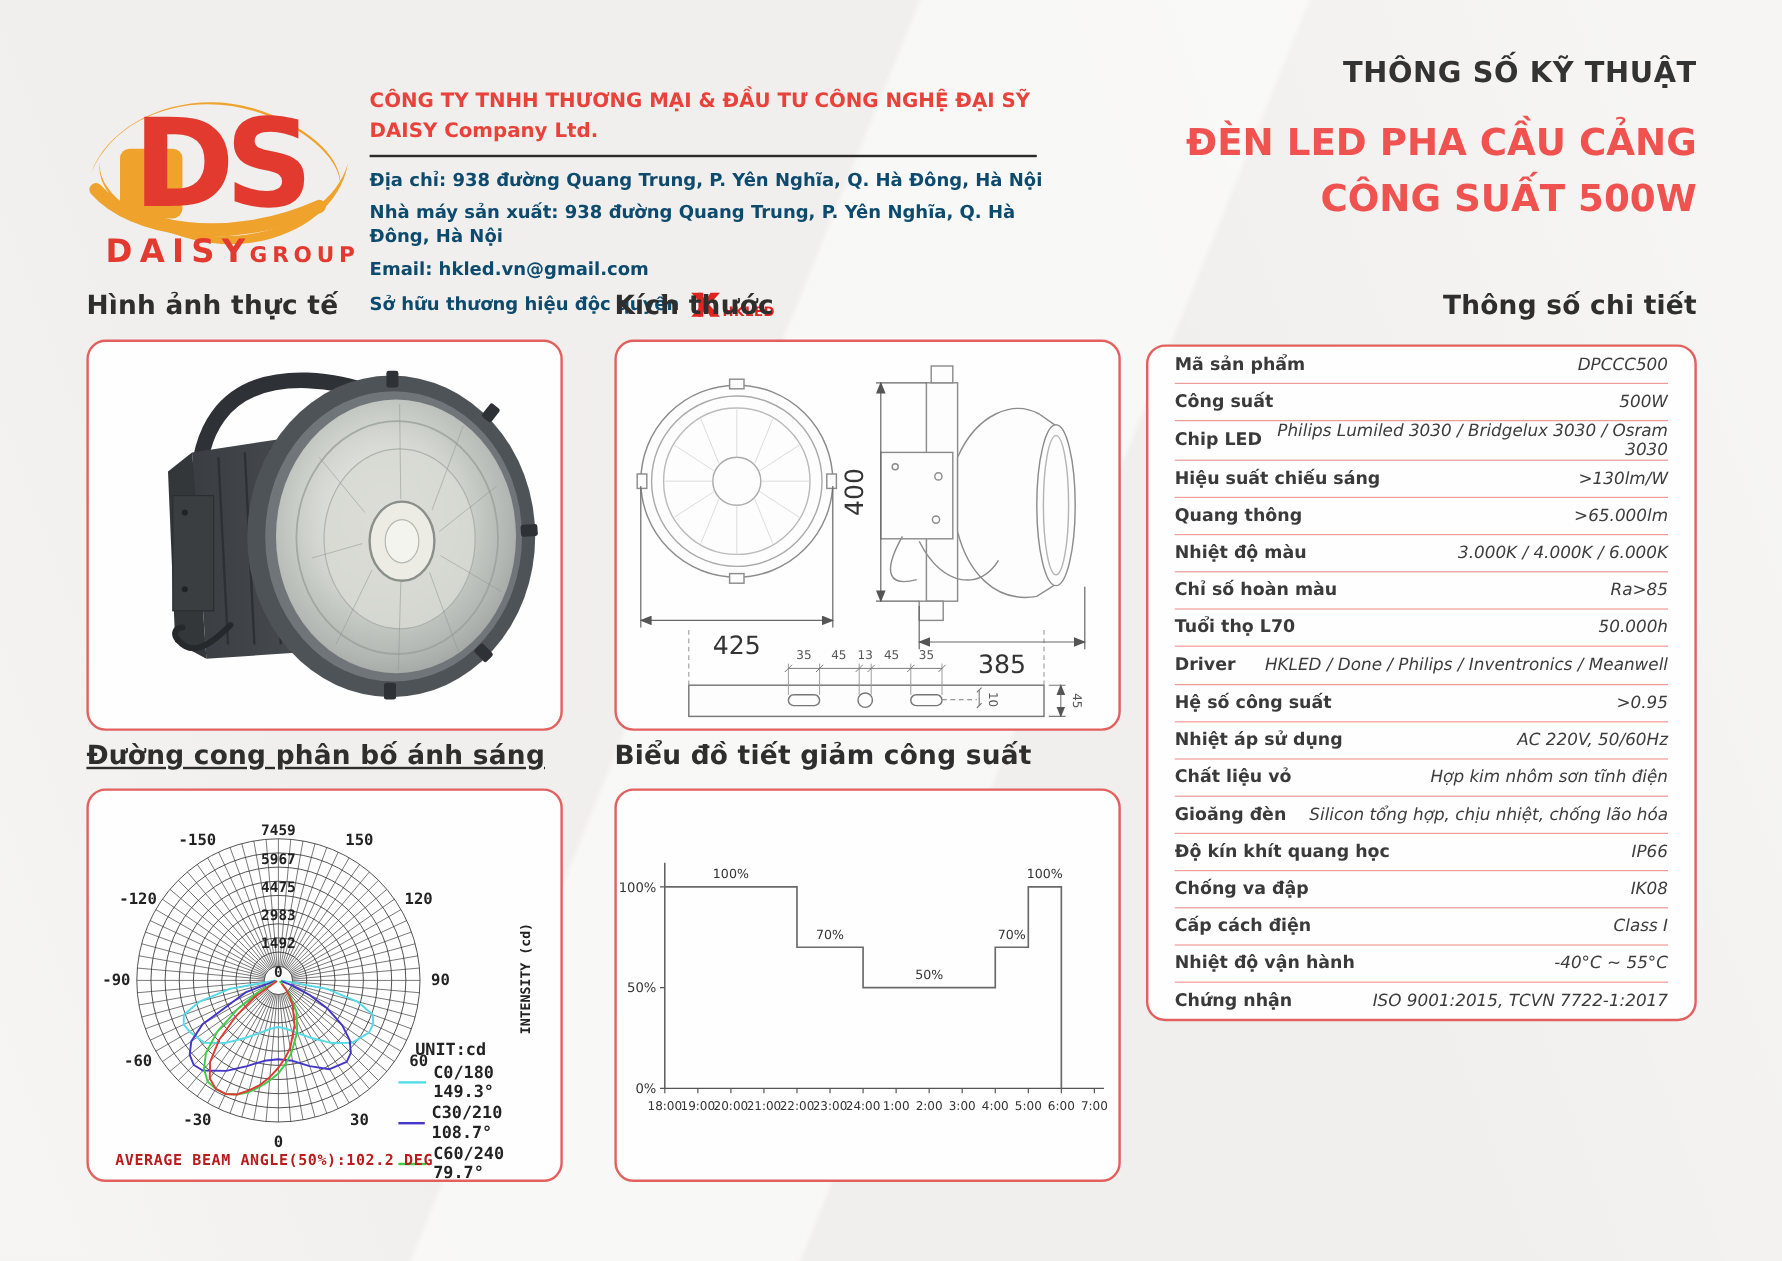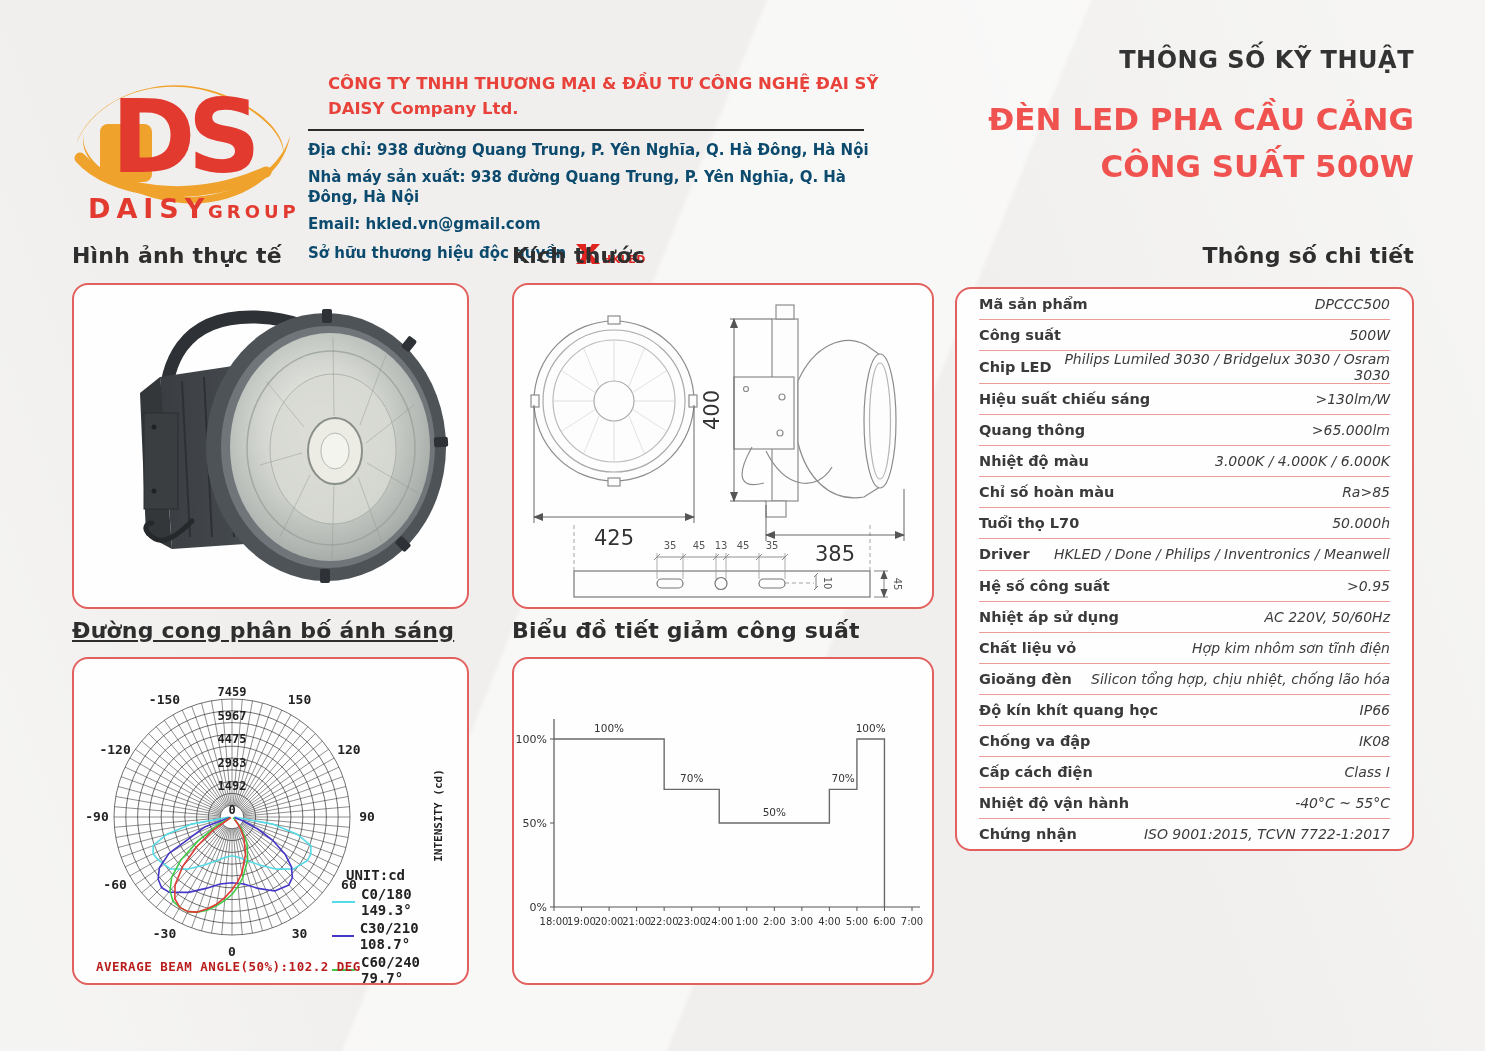--- a/index.html
+++ b/index.html
@@ -15,21 +15,21 @@
     content:"";position:absolute;inset:0;pointer-events:none;
     background:
       linear-gradient(112deg, rgba(255,255,255,0) 40%, rgba(255,255,255,.55) 40.3%, rgba(255,255,255,.55) 57%, rgba(255,255,255,0) 57.3%),
       linear-gradient(250deg, rgba(255,255,255,.40) 6%, rgba(255,255,255,0) 34%),
       linear-gradient(70deg, rgba(255,255,255,.35) 4%, rgba(255,255,255,0) 22%);
   }
 
   
   .logo-wrap{position:absolute;left:70px;top:66px;width:225px;height:160px;}
   .company{position:absolute;left:308px;top:72px;width:580px;}
-  .co-name{font-size:16.5px;font-weight:bold;color:#e8423b;line-height:1.5;margin-left:20px;}
+  .co-name{font-size:16.5px;font-weight:bold;color:#e8423b;line-height:1.5;}
   .co-divider{width:556px;border-top:2px solid #2b2b2b;margin:7px 0 9px 0;}
   .co-line{font-size:15px;font-weight:bold;color:#0c4a6e;margin:0 0 7px 0;line-height:1.35;}
   .tm-line{display:flex;align-items:center;gap:8px;}
   .doc-head{position:absolute;right:71px;top:46px;text-align:right;}
   .doc-title{font-size:24px;font-weight:bold;color:#333;margin:0 0 22px 0;letter-spacing:.5px;}
   .prod-title{font-size:31px;font-weight:bold;color:#f0524f;margin:0;line-height:1.5;}
 
   
   .sec-title{position:absolute;font-size:22px;font-weight:bold;color:#2e2e2e;letter-spacing:.2px;}
 

